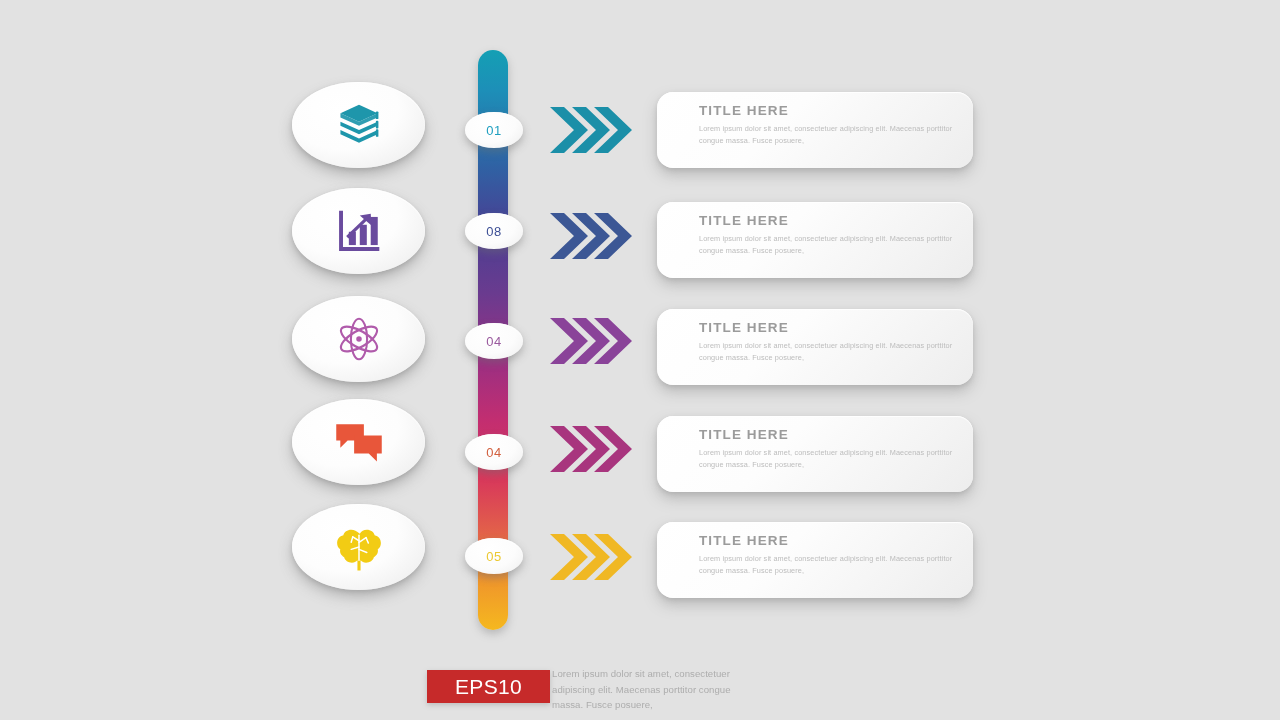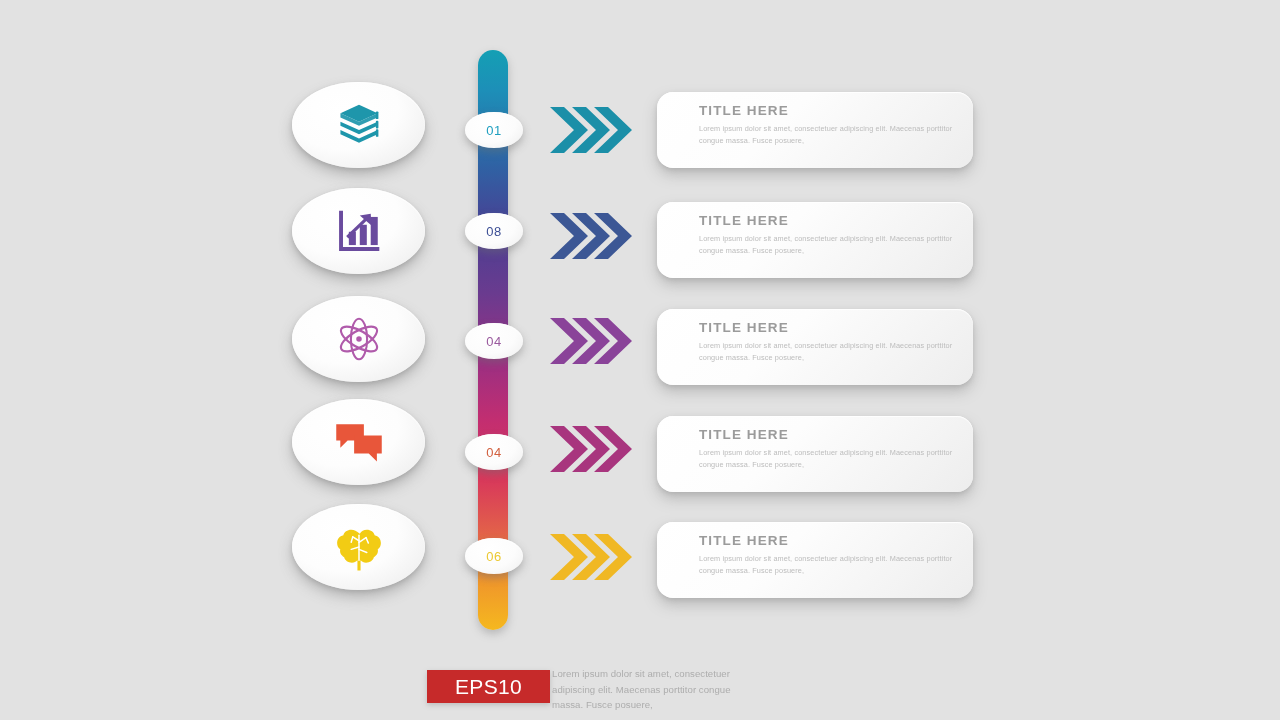--- a/index.html
+++ b/index.html
@@ -263,21 +263,21 @@
           <path d="M32 24l9-6"></path>
           <path d="M32 33l10 4"></path>
           <path d="M24 17l-2 7"></path>
           <path d="M41 18l3 7"></path>
         </g>
       </svg>
     </span>
   </div>
 
   <div class="num-badge" style="left:465px; top:538px; color:#ecc932;">
-    <span>06</span>
+    <span>05</span>
   </div>
 
   <div class="chevrons" style="left:550px; top:532px;">
     <svg width="82" height="50" viewBox="0 0 82 50">
       <g fill="#f0b824">
         <polygon points="0,2 14,2 38,25 14,48 0,48 24,25"></polygon>
         <polygon points="22,2 36,2 60,25 36,48 22,48 46,25"></polygon>
         <polygon points="44,2 58,2 82,25 58,48 44,48 68,25"></polygon>
       </g>
     </svg>

